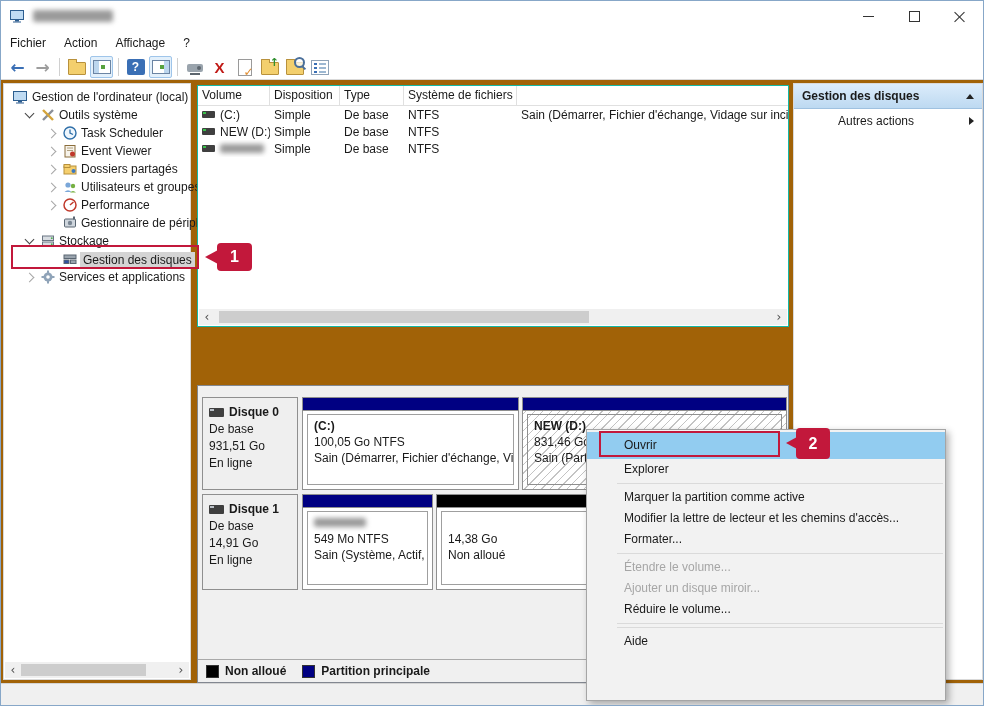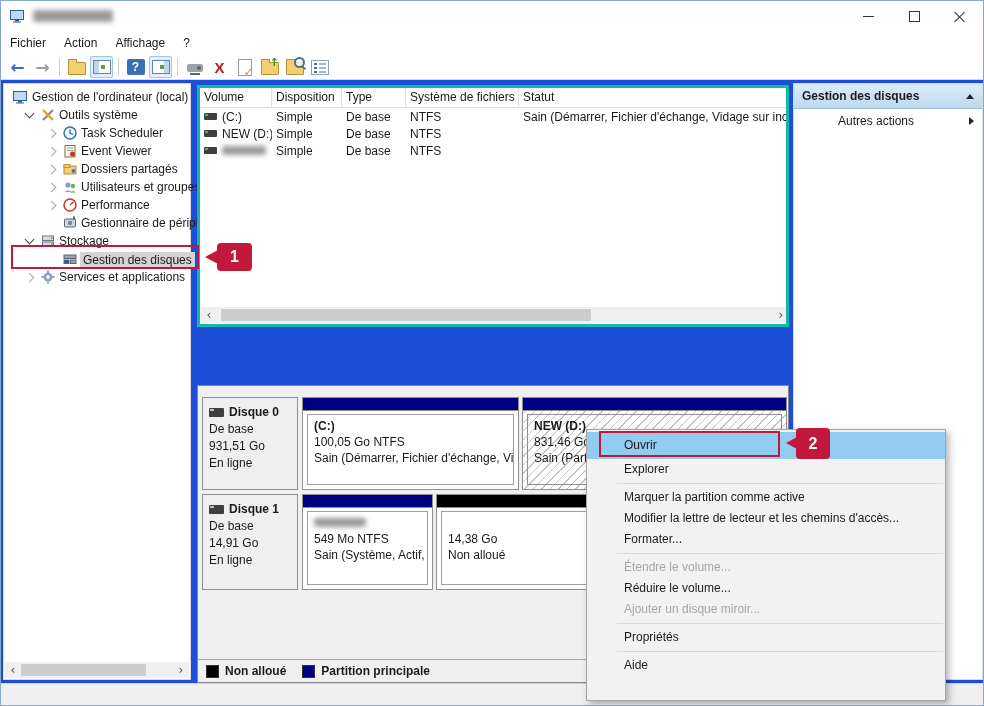--- a/index.html
+++ b/index.html
@@ -1,17 +1,17 @@
 <!DOCTYPE html>
 <html><head>
 <meta charset="utf-8">
 <style>
   html,body{margin:0;padding:0;background:#dfe4ea;}
   #win{
-    position:relative;width:984px;height:706px;background:#1d4ed8;
+    position:relative;width:984px;height:706px;background:#a16207;
     font-family:"Liberation Sans","DejaVu Sans",sans-serif;font-size:12px;color:#1a1a1a;
     border:1px solid #87a7c8;box-sizing:border-box;overflow:hidden;padding-left:16px;
   }
   
   .titlebar{position:absolute;left:0;top:0;width:100%;height:30px;background:#ffffff;display:flex;align-items:center;}
   .app-ico{margin-left:8px;display:inline-flex;}
   .blurblob{display:inline-block;background:#9a9a9a;border-radius:2px;filter:blur(2.5px);}
   .title-blur{width:80px;height:12px;margin-left:8px;}
   .wc{position:absolute;right:0;top:0;height:30px;display:flex;}
   .wcb{width:46px;height:30px;display:flex;align-items:center;justify-content:center;}
@@ -44,21 +44,21 @@
   .doc-g{position:relative;width:12px;height:15px;background:#fff;border:1px solid #9a9a9a;}
   .doc-g::after{content:"\2713";position:absolute;right:-3px;bottom:-4px;color:#e08b2d;font-weight:bold;font-size:12px;font-family:"DejaVu Sans",sans-serif;}
   .ovl-up{position:absolute;right:2px;top:0;color:#2f8f2f;font-weight:bold;font-size:11px;font-family:"DejaVu Sans",sans-serif;}
   .mag-g{position:absolute;right:1px;top:1px;width:7px;height:7px;border:2px solid #4a6f9a;border-radius:50%;background:rgba(255,255,255,.75);}
   .mag-g::after{content:"";position:absolute;right:-3px;bottom:-3px;width:4px;height:2px;background:#4a6f9a;transform:rotate(45deg);}
   .props-g{position:relative;width:16px;height:13px;background:#fff;border:1px solid #8fa3b8;}
   .props-g::before{content:"";position:absolute;left:2px;top:2px;width:3px;height:2px;background:#3a6fb5;box-shadow:0 4px 0 #3a6fb5,0 8px 0 #3a6fb5;}
   .props-g::after{content:"";position:absolute;left:7px;top:2px;width:7px;height:2px;background:#9db8d2;box-shadow:0 4px 0 #9db8d2,0 8px 0 #9db8d2;}
   
   .treepane{position:absolute;left:2px;top:82px;width:188px;height:597px;background:#fff;border:1px solid #d9d9d9;box-sizing:border-box;}
-  .volpane{position:absolute;left:196px;top:84px;width:592px;height:242px;background:#fff;border:3px solid #14b8a6;box-sizing:border-box;overflow:hidden;}
+  .volpane{position:absolute;left:196px;top:84px;width:592px;height:242px;background:#fff;border:1px solid #14b8a6;box-sizing:border-box;overflow:hidden;}
   .graphpane{position:absolute;left:196px;top:384px;width:592px;height:298px;background:#f0f0f0;border:1px solid #828790;box-sizing:border-box;}
   .actionspane{position:absolute;left:792px;top:82px;width:190px;height:597px;background:#fff;border:1px solid #d9d9d9;box-sizing:border-box;}
   .statusbar{position:absolute;left:0;top:682px;width:984px;height:24px;background:#f0f0f0;border-top:1px solid #d4d4d4;}
   
   .trow{position:absolute;left:0;width:100%;height:18px;display:flex;align-items:center;}
   .chev{width:6px;height:6px;border-right:1.4px solid #444;border-bottom:1.4px solid #444;position:absolute;display:inline-block;}
   .chev.open{transform:rotate(45deg);top:4px;}
   .chev.closed{transform:rotate(-45deg);border-color:#a6a6a6;top:6px;}
   .tico{position:absolute;top:1px;width:16px;height:16px;display:inline-flex;}
   .tlabel{position:absolute;top:2px;white-space:nowrap;}
@@ -321,21 +321,20 @@
       <span class="sb-arrow" style="margin-left:auto">›</span>
     </div>
   </div>
 
   <div class="volpane">
     <div class="vhead">
       <span class="vhc" style="width:72px">Volume</span>
       <span class="vhc" style="width:70px">Disposition</span>
       <span class="vhc" style="width:64px">Type</span>
       <span class="vhc" style="width:113px">Système de fichiers</span>
-      <span class="vhc" style="flex:1;border-right:none">Statut</span>
     </div>
     <div class="vrow" style="top:20px">
       <span class="vc" style="width:72px">
           <span class="volico"></span>
           <span>(C:)</span>
         </span>
       <span class="vc" style="width:70px">Simple</span>
       <span class="vc" style="width:64px">De base</span>
       <span class="vc" style="width:113px">NTFS</span>
       <span class="vc" style="flex:1">Sain (Démarrer, Fichier d'échange, Vidage sur incider</span>
@@ -446,24 +445,23 @@
 
   <div class="ctxmenu">
     <div class="mitem first">Ouvrir</div>
     <div class="mitem">Explorer</div>
     <div class="msep"></div>
     <div class="mitem">Marquer la partition comme active</div>
     <div class="mitem">Modifier la lettre de lecteur et les chemins d'accès...</div>
     <div class="mitem">Formater...</div>
     <div class="msep"></div>
     <div class="mitem disabled">Étendre le volume...</div>
+    <div class="mitem disabled">Ajouter un disque miroir...</div>
     <div class="mitem">Réduire le volume...</div>
-    <div class="mitem disabled">Ajouter un disque miroir...</div>
     <div class="msep"></div>
-    <div class="mitem">Propriétés</div>
     <div class="msep"></div>
     <div class="mitem">Aide</div>
   </div>
 
   <div class="redbox" style="left:10px;top:244px;width:188px;height:24px"></div>
   <span class="badge-tri" style="left:204px;top:249px;border-top:7px solid transparent;border-bottom:7px solid transparent;border-right:13px solid #c2183b"></span>
   <div class="badge" style="left:216px;top:242px;width:35px;height:28px">1</div>
 
   <div class="redbox" style="left:598px;top:430px;width:181px;height:26px"></div>
   <span class="badge-tri" style="left:785px;top:436px;border-top:6px solid transparent;border-bottom:6px solid transparent;border-right:11px solid #c2183b"></span>

